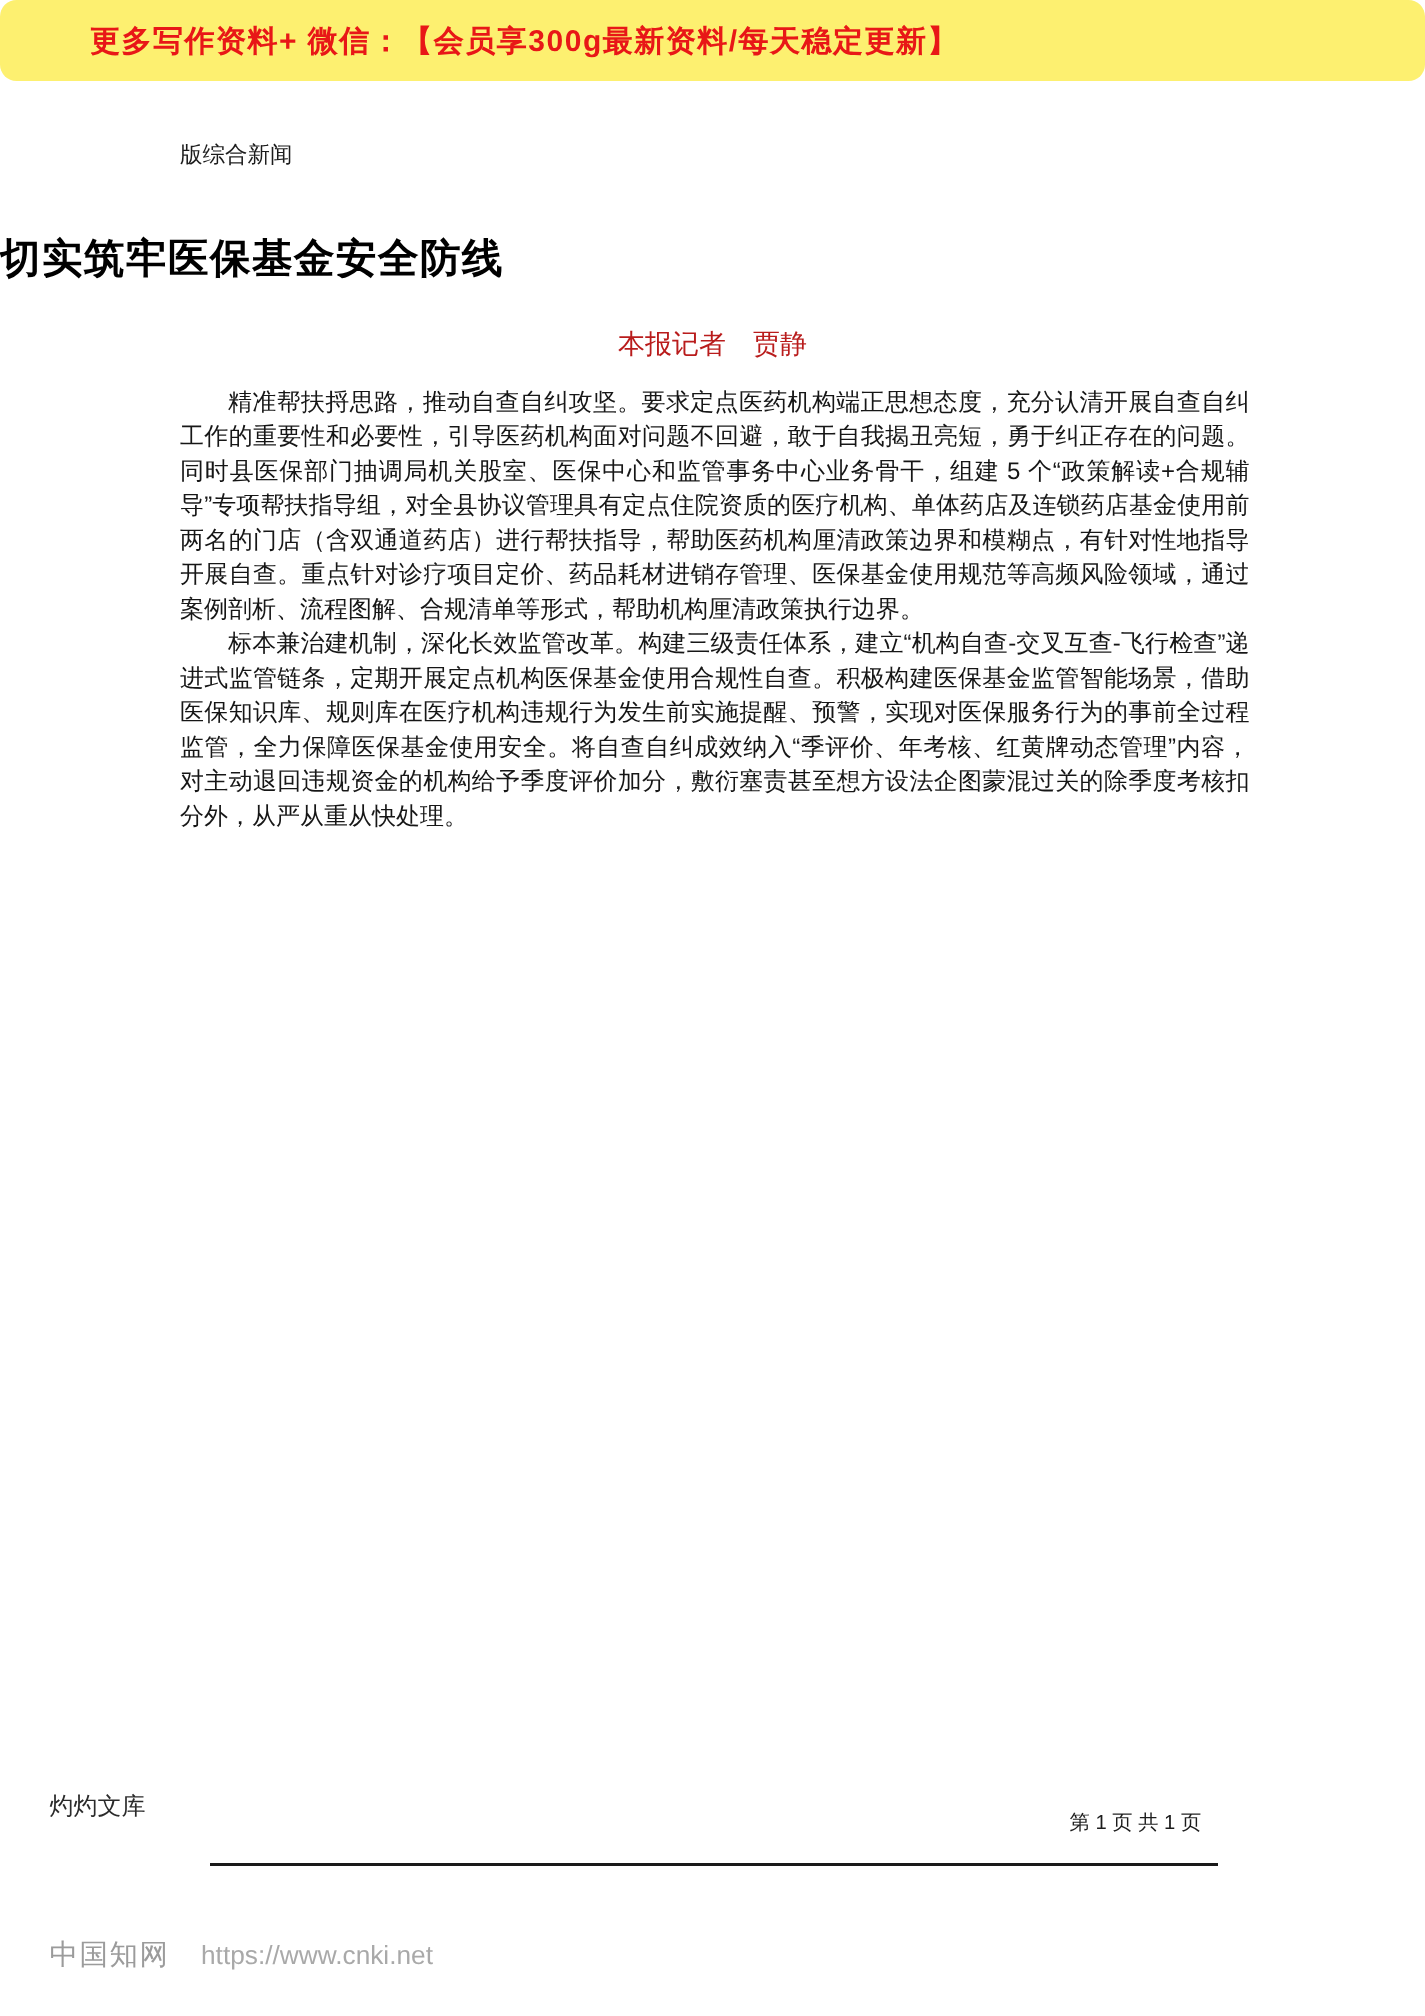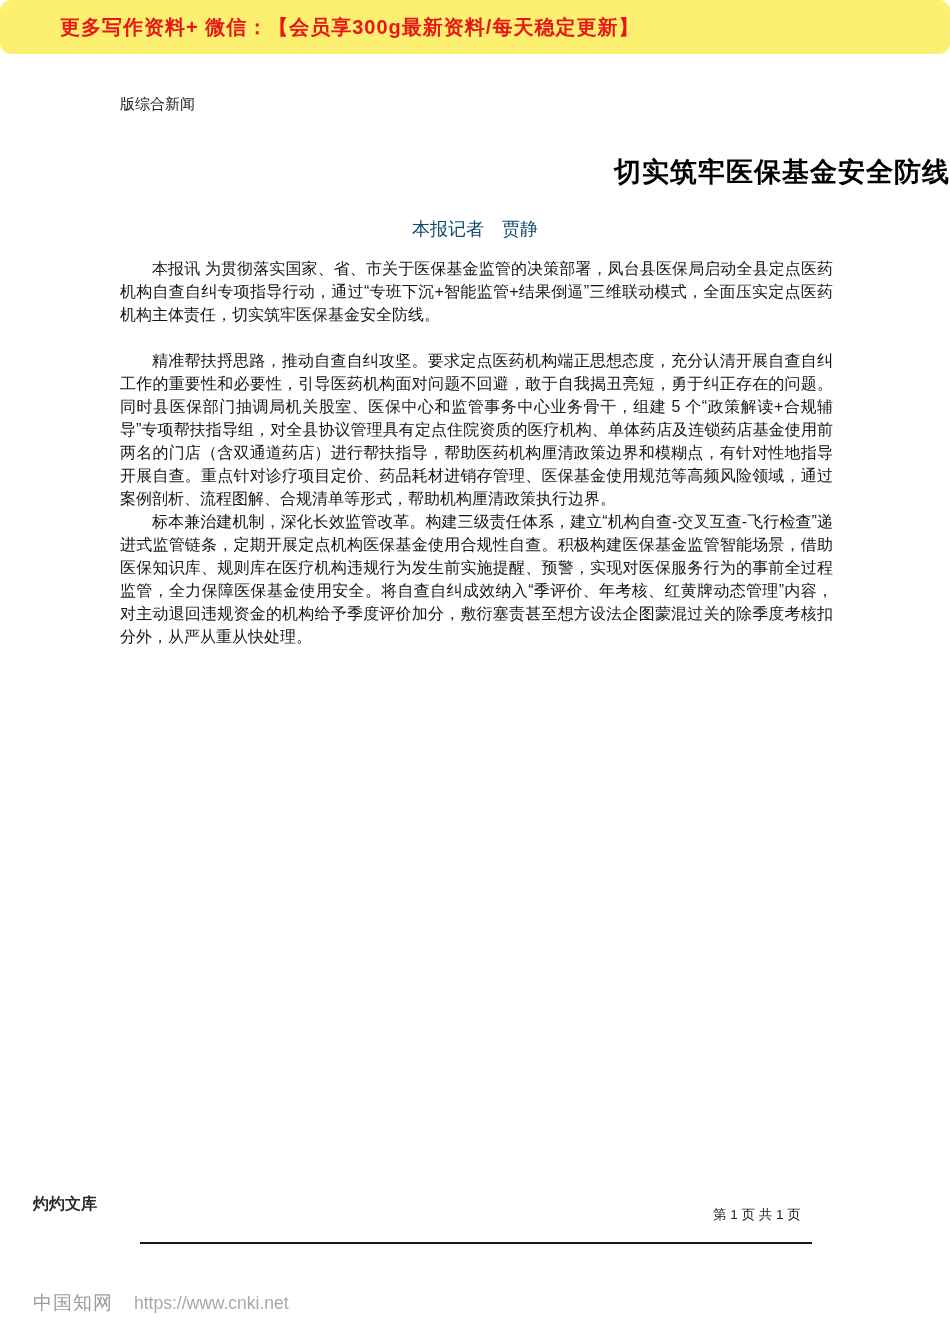--- a/index.html
+++ b/index.html
@@ -20,43 +20,43 @@
     padding-left: 60px;
     font-size: 20px; font-weight: bold;
     letter-spacing: 1px;
   }
   .source {
     position: absolute; left: 120px; top: 92px;
     font-size: 15px; line-height: 24px; color: #1c1c1c;
   }
   .title {
     position: absolute; top: 154px; left: 0; width: 100%;
-    text-align: right;
+    text-align: left;
     font-size: 27px; font-weight: bold; color: #000000;
     letter-spacing: 1px;
   }
   .byline {
     position: absolute; top: 217px; left: 0; width: 100%;
     text-align: center;
-    font-size: 18px; color: #0c4a6e;
+    font-size: 18px; color: #b91c1c;
   }
   .content {
     position: absolute; left: 120px; top: 257px; width: 713px;
     font-size: 16px; line-height: 23px; color: #161616;
     text-align: justify;
   }
   .content p { text-indent: 2em; margin: 0; }
   .content p.gap-after { margin-bottom: 23px; }
   .page-indicator {
     position: absolute; left: 713px; top: 1206px;
     font-size: 13.5px; color: #1c1c1c;
   }
   .library {
     position: absolute; left: 33px; top: 1194px;
-    font-size: 16px; color: #2b2b2b; font-weight: bold;
+    font-size: 16px; color: #2b2b2b;
   }
   .divider {
     position: absolute; left: 140px; top: 1242px;
     width: 672px; height: 2px; background: #1a1a1a;
   }
   .watermark {
     position: absolute; left: 33px; top: 1290px;
     display: flex; align-items: baseline; justify-content: center;
   }
   .wm-name { font-size: 19px; color: #9b9b9b; letter-spacing: 1px; }
@@ -73,21 +73,20 @@
 
   <div class="source">
     <div>版综合新闻</div>
   </div>
 
   <h1 class="title">切实筑牢医保基金安全防线</h1>
 
   <div class="byline">本报记者　贾静</div>
 
   <div class="content">
-    <p class="gap-after">本报讯 为贯彻落实国家、省、市关于医保基金监管的决策部署，凤台县医保局启动全县定点医药机构自查自纠专项指导行动，通过“专班下沉+智能监管+结果倒逼”三维联动模式，全面压实定点医药机构主体责任，切实筑牢医保基金安全防线。</p>
     <p>精准帮扶捋思路，推动自查自纠攻坚。要求定点医药机构端正思想态度，充分认清开展自查自纠工作的重要性和必要性，引导医药机构面对问题不回避，敢于自我揭丑亮短，勇于纠正存在的问题。同时县医保部门抽调局机关股室、医保中心和监管事务中心业务骨干，组建 5 个“政策解读+合规辅导”专项帮扶指导组，对全县协议管理具有定点住院资质的医疗机构、单体药店及连锁药店基金使用前两名的门店（含双通道药店）进行帮扶指导，帮助医药机构厘清政策边界和模糊点，有针对性地指导开展自查。重点针对诊疗项目定价、药品耗材进销存管理、医保基金使用规范等高频风险领域，通过案例剖析、流程图解、合规清单等形式，帮助机构厘清政策执行边界。</p>
     <p>标本兼治建机制，深化长效监管改革。构建三级责任体系，建立“机构自查-交叉互查-飞行检查”递进式监管链条，定期开展定点机构医保基金使用合规性自查。积极构建医保基金监管智能场景，借助医保知识库、规则库在医疗机构违规行为发生前实施提醒、预警，实现对医保服务行为的事前全过程监管，全力保障医保基金使用安全。将自查自纠成效纳入“季评价、年考核、红黄牌动态管理”内容，对主动退回违规资金的机构给予季度评价加分，敷衍塞责甚至想方设法企图蒙混过关的除季度考核扣分外，从严从重从快处理。</p>
   </div>
 
   <div class="page-indicator">第 1 页 共 1 页</div>
 
   <div class="library">灼灼文库</div>
 
   <div class="divider"></div>
 

